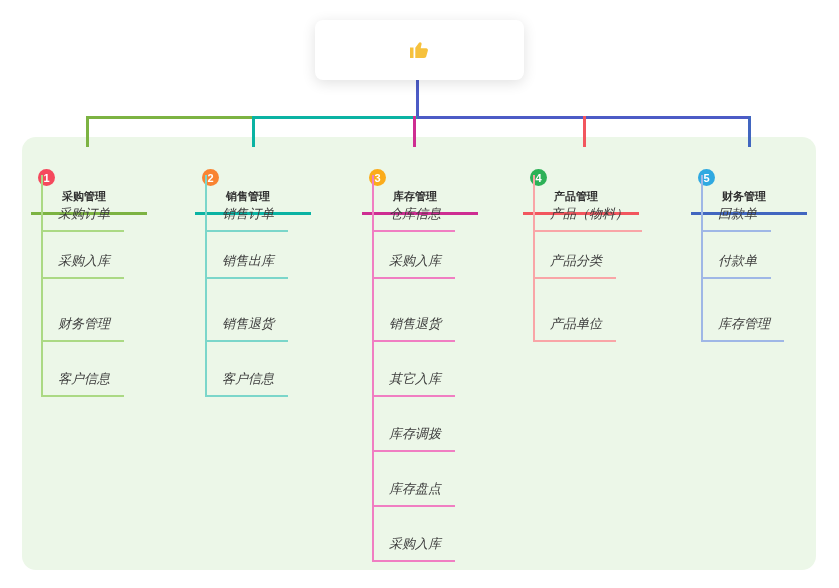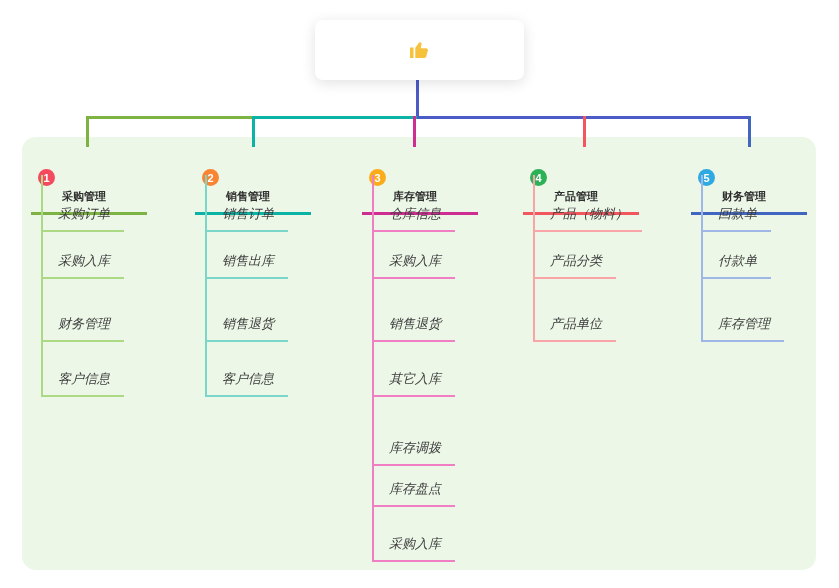--- a/index.html
+++ b/index.html
@@ -37,21 +37,21 @@
   .blabel { font-size:11px; font-weight:600; color:#2f2f2f;margin-top:37px; }
   .vline { position:absolute; left:10px; top:27px; width:2px; background:var(--light); }
   .b1 .vline, .b2 .vline { height:222px; }
   .b3 .vline { height:387px; }
   .b4 .vline, .b5 .vline { height:167px; }
   .child { position:absolute; left:10px; white-space:nowrap;
            font-size:13px; line-height:18px; color:#3c3c3c;
            padding:0 14px 7px 17px; border-bottom:2px solid var(--light);
            width:max-content;font-style:italic; }
   .r0 { top:57px; } .r1 { top:104px; } .r2 { top:167px; } .r3 { top:222px; }
-  .r4 { top:277px;margin-top:14px; } .r5 { top:332px; } .r6 { top:387px; }
+  .r4 { top:277px; } .r5 { top:332px; } .r6 { top:387px; }
 
   .b1 { left:31px; }  .b2 { left:195px; } .b3 { left:362px; }
   .b4 { left:523px; } .b5 { left:691px; }
 </style>
 </head>
 <body>
 
 <div class="canvas">
 
   <div class="panel"></div>

